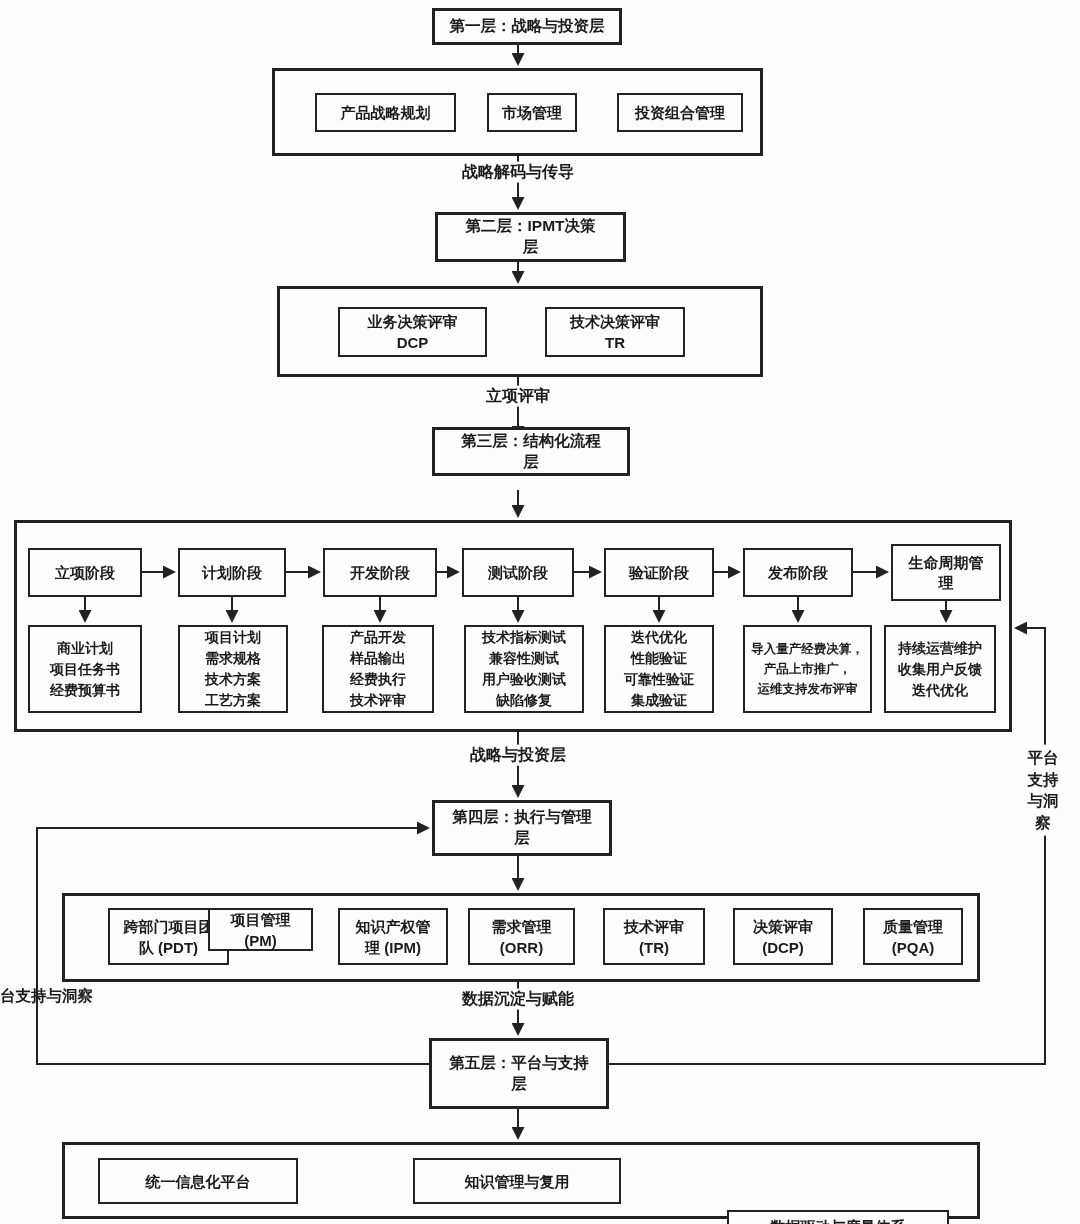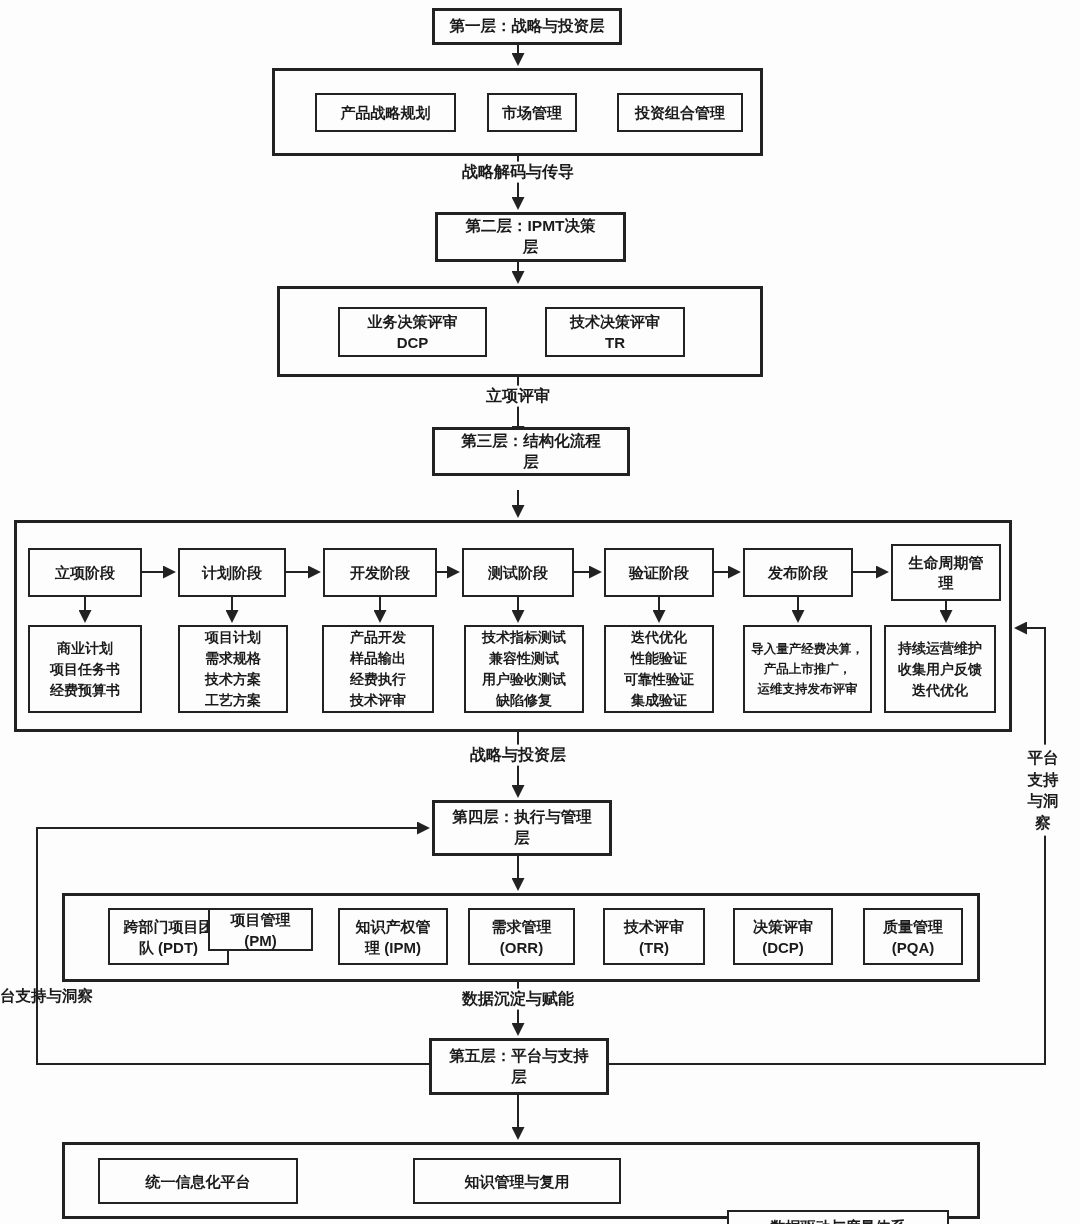--- a/index.html
+++ b/index.html
@@ -150,20 +150,20 @@
 (DCP)</div>
   <div class="box itembox" style="left:863px; top:908px; width:100px; height:57px;">质量管理
 (PQA)</div>
 
   <div class="edge-label" style="left:518px; top:999px;">数据沉淀与赋能</div>
 
   <div class="side-label" style="left:0px; top:985px;">台支持与洞察</div>
   <div class="side-label right" style="left:1043px; top:790px;">平台支持
 与洞察</div>
 
-  <div class="box layerbox" style="left:429px; top:1038px; width:180px; height:57px;">第五层：平台与支持
+  <div class="box layerbox" style="left:429px; top:1038px; width:180px; height:71px;">第五层：平台与支持
 层</div>
   <div class="container" style="left:62px; top:1142px; width:918px; height:77px;"></div>
   <div class="box itembox" style="left:98px;  top:1158px; width:200px; height:46px;">统一信息化平台</div>
   <div class="box itembox" style="left:413px; top:1158px; width:208px; height:46px;">知识管理与复用</div>
   <div class="box itembox" style="left:727px; top:1210px; width:222px; height:32px;">数据驱动与度量体系</div>
 
 </div>
 
 </body></html>

